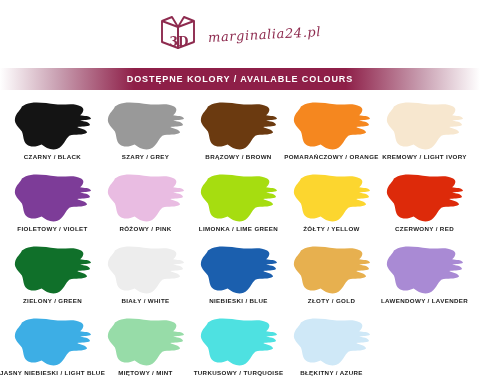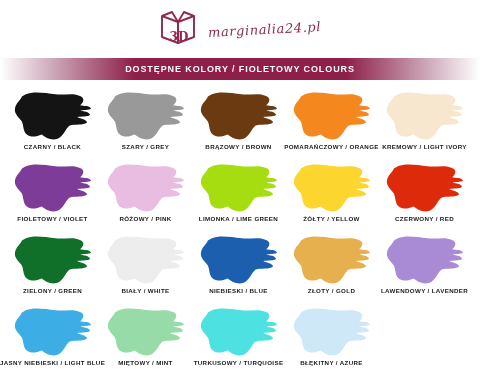--- a/index.html
+++ b/index.html
@@ -9,21 +9,21 @@
   body {
     width: 480px;
     height: 386px;
     background: #ffffff;
     font-family: "Liberation Sans", sans-serif;
     overflow: hidden;
   }
 
   
   .logo-bar {
-    height: 58px;
+    height: 68px;
     display: flex;
     align-items: center;
     justify-content: center;
     gap: 8px;
   }
   .logo-mark {
     width: 42px;
     height: 40px;
     display: block;
   }
@@ -103,21 +103,21 @@
         <path d="M4 7 L14 3 L20 13"></path>
         <path d="M36 7 L26 3 L20 13"></path>
       </g>
       <text x="21" y="32" font-family="DejaVu Serif, serif" font-size="12" font-weight="bold" fill="#8E2B4F" text-anchor="middle">3D</text>
     </svg>
   </span>
   <span class="logo-wordmark">marginalia24.pl</span>
 </div>
 
 <div class="title-band">
-  <span class="title-band-text">DOSTĘPNE KOLORY / FIOLETOWY COLOURS</span>
+  <span class="title-band-text">DOSTĘPNE KOLORY / AVAILABLE COLOURS</span>
 </div>
 
 <div class="grid">
     <div class="row">
       <div class="cell">
         <svg class="swatch" viewBox="0 0 83 48" preserveAspectRatio="none">
           <path d="M14,4 C22,1 34,3 44,4 C54,5 62,2 70,6 C74,8 72,12 69,14 C73,15 78,14 80,17 C78,19 72,18 69,19 C73,20 78,20 79,23 C76,25 70,24 66,25 C70,27 75,27 76,30 C72,33 64,31 58,33 C54,36 52,43 46,45 C40,47 34,44 30,41 C25,43 19,44 15,41 C11,38 12,33 10,29 C7,25 2,22 3,17 C4,12 9,9 10,6 Z" fill="#141414"></path>
         </svg>
         <div class="swatch-label">CZARNY / BLACK</div>
       </div>

